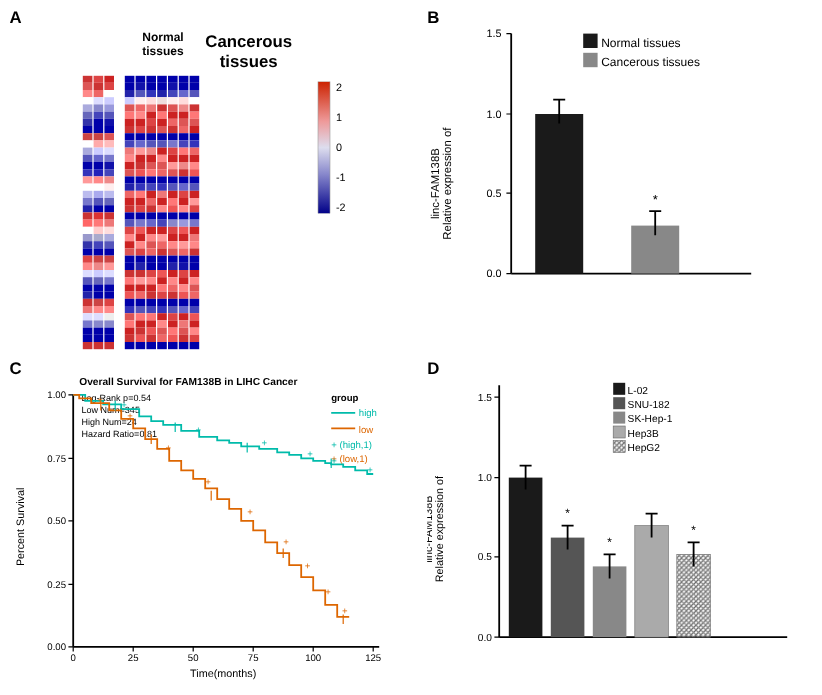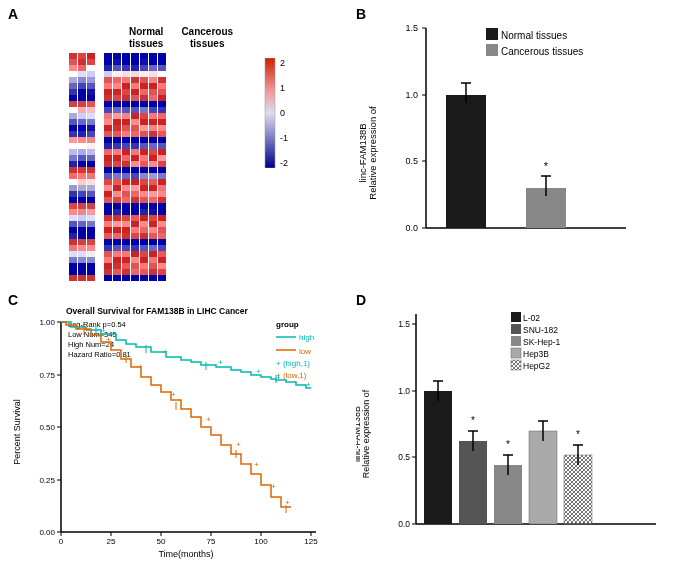--- a/index.html
+++ b/index.html
@@ -60,21 +60,21 @@
 </head>
 <body>
 
 <div class="figure-container">
 
   <div class="panel panel-a">
     <span class="panel-label">A</span>
     <div style="margin-top:18px; display:flex; flex-direction:column; align-items:center;">
       <div style="display:flex; flex-direction:row; gap:18px; margin-bottom:3px; margin-left:10px;justify-content:center;">
         <div style="font-size:10px; font-weight:bold; text-align:center; line-height:1.2;">Normal<br>tissues</div>
-        <div style="font-size:10px; font-weight:bold; text-align:center; line-height:1.2;">Cancerous<br>tissues</div>
+        <div style="font-size:14px; font-weight:bold; text-align:center; line-height:1.2;">Cancerous<br>tissues</div>
       </div>
       <div style="display:flex; flex-direction:row; align-items:flex-start;">
         <svg width="195" height="230" xmlns="http://www.w3.org/2000/svg">
 
           <defs>
             <linearGradient id="cg" x1="0" y1="0" x2="0" y2="1">
               <stop offset="0%" stop-color="#cc2200"></stop>
               <stop offset="25%" stop-color="#dd6655"></stop>
               <stop offset="50%" stop-color="#ddbbbb"></stop>
               <stop offset="75%" stop-color="#8888cc"></stop>

